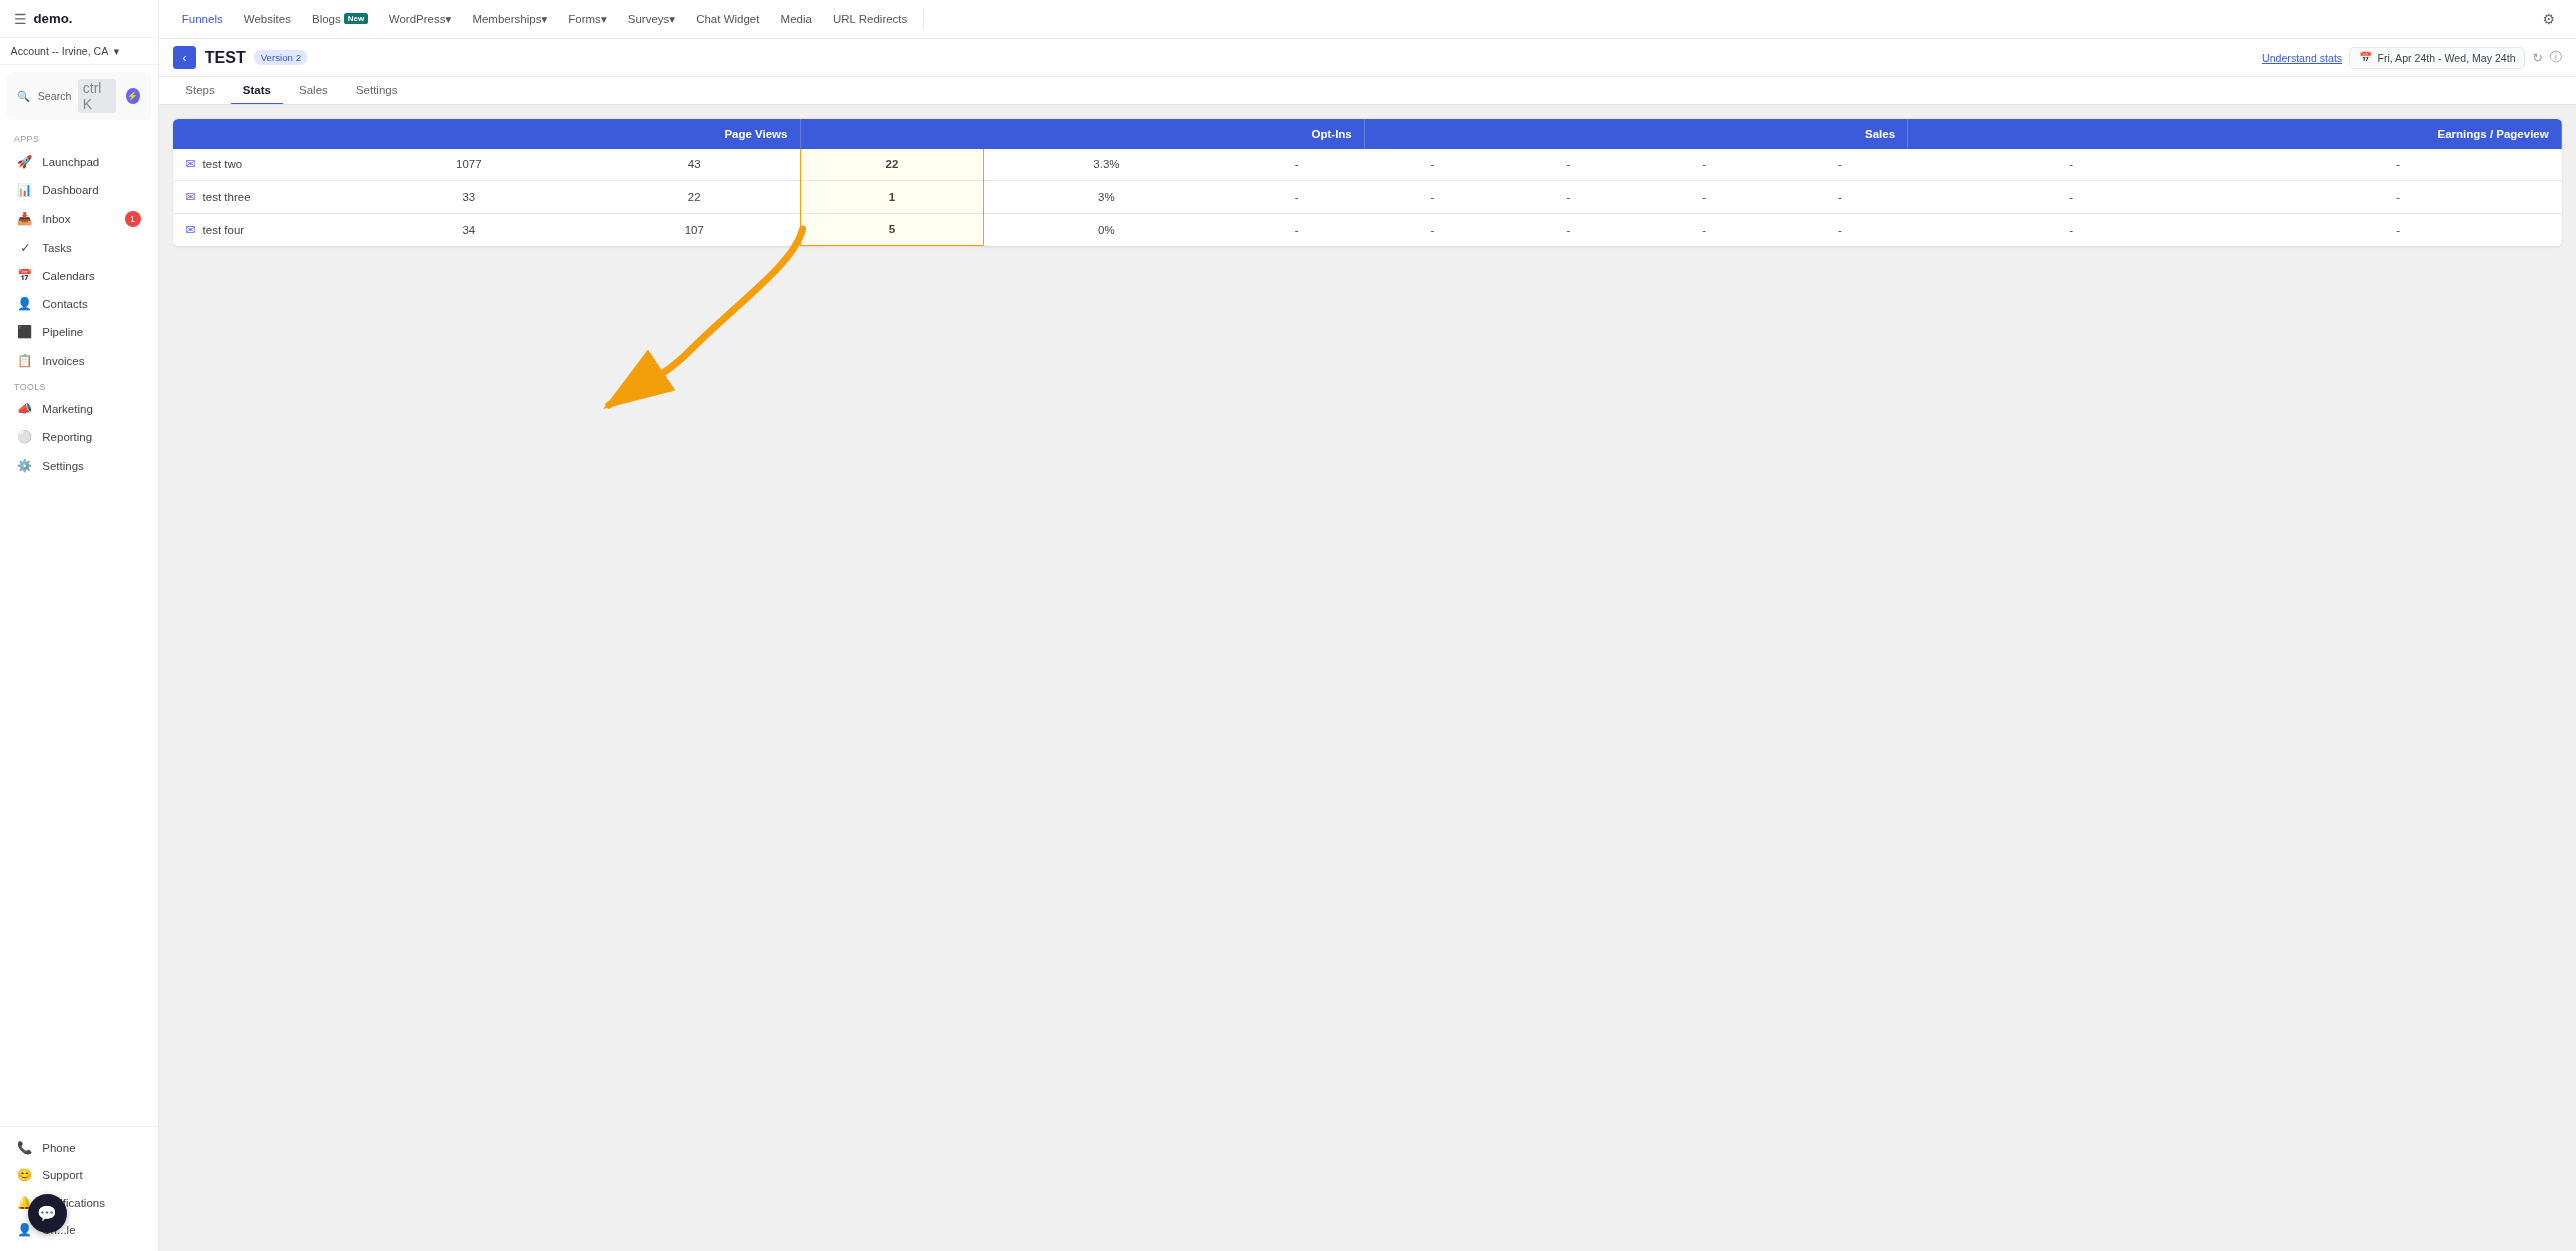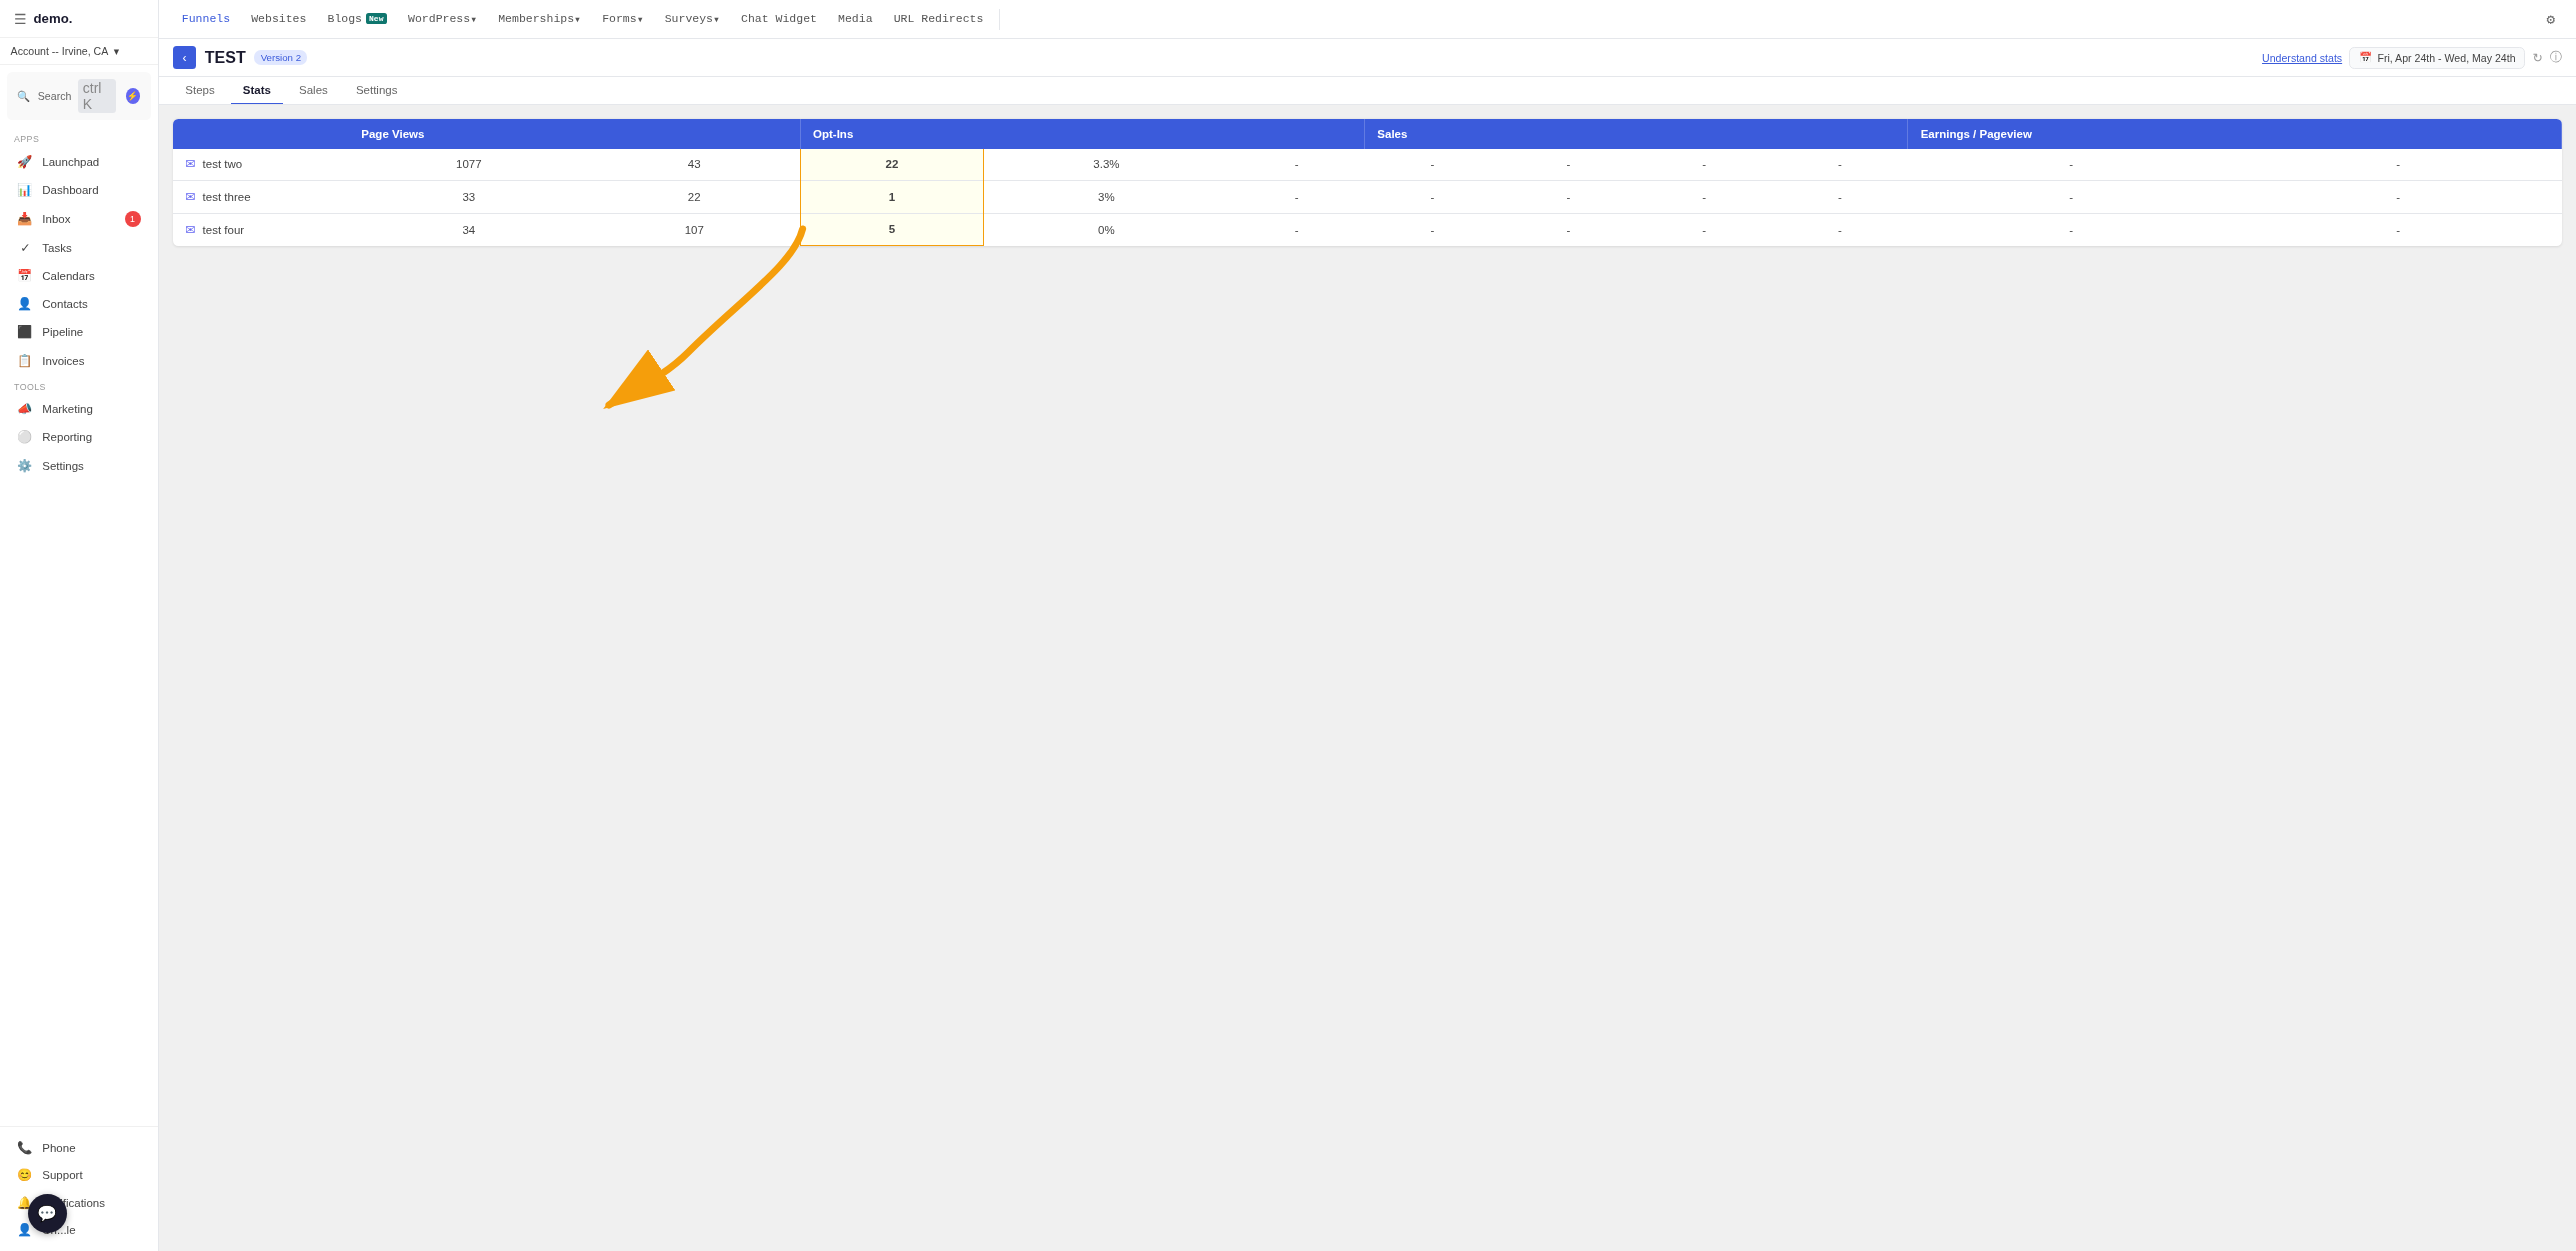--- a/index.html
+++ b/index.html
@@ -107,21 +107,20 @@
     
     .top-nav {
       background: #fff;
       border-bottom: 0.9px solid #e5e7eb;
       display: flex;
       align-items: center;
       padding: 0 14px;
       height: 39px;
       gap: 3.5px;
       overflow-x: auto;
-      font-family: Liberation Mono, monospace;
     }
     .nav-item {
       padding: 3.5px 8.8px;
       color: #555;
       font-size: 11.5px;
       cursor: pointer;
       white-space: nowrap;
       border-bottom: 1.8px solid transparent;
       height: 39px;
       display: flex;
@@ -259,21 +258,21 @@
       border-radius: 5.3px;
       overflow: hidden;
       box-shadow: 0 0.9px 2.6px rgba(0,0,0,0.1);
     }
     .table-header-main th {
       background: #3b5bdb;
       color: #fff;
       font-weight: 600;
       font-size: 11.5px;
       padding: 8.8px 12.3px;
-      text-align: left;
+      text-align: right;
       border-right: 0.9px solid rgba(255,255,255,0.2);
     }
     .table-header-main th:first-child {
       background: #3b5bdb;
       border-right: none;
     }
     .table-header-sub th {
       background: #3b5bdb;
       color: #c7d2fe;
       font-size: 10.6px;

